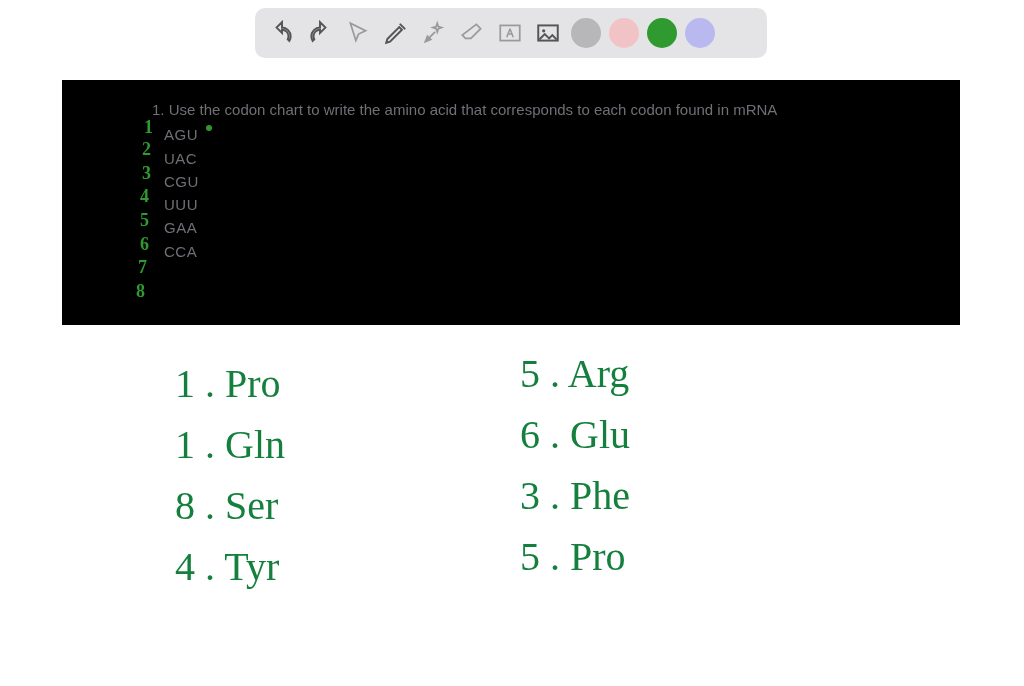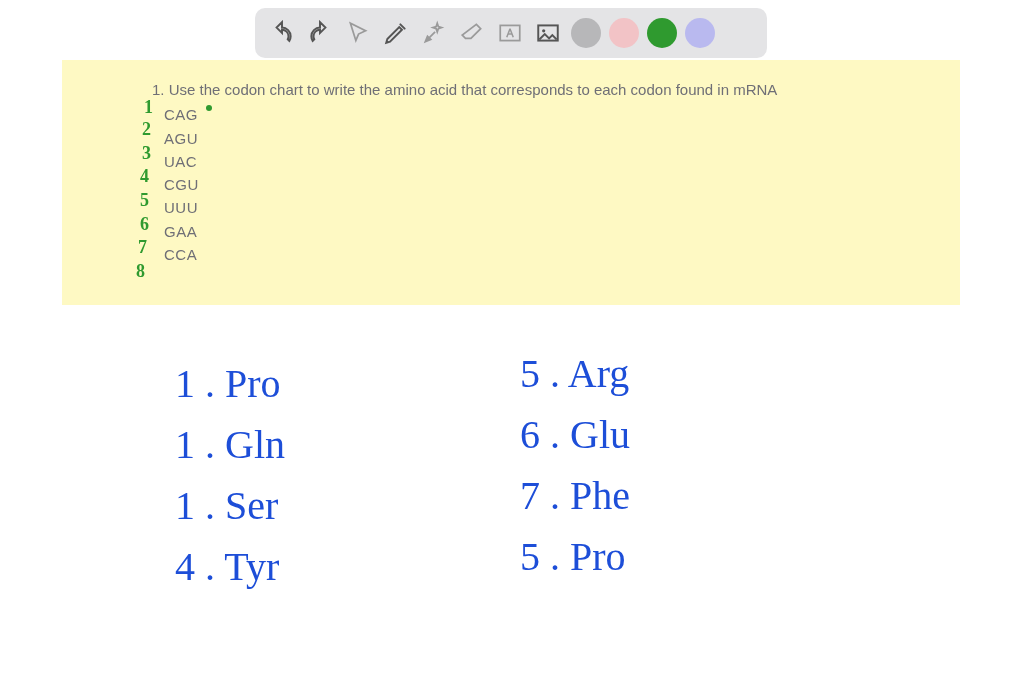--- a/index.html
+++ b/index.html
@@ -35,25 +35,25 @@
   }
   .tool svg { width: 26px; height: 26px; }
   .swatch {
     width: 30px;
     height: 30px;
     border-radius: 50%;
     cursor: pointer;
   }
   .worksheet {
     position: absolute;
-    top: 60px;
+    top: 80px;
     left: 62px;
     width: 898px;
     height: 245px;
-    background: #fef9c3;
+    background: #000000;
     padding: 18px 90px 10px 90px;
     color: #6f6f76;
     font-size: 15px;
     line-height: 1.55;
   }
   .question-line { margin-bottom: 2px; }
   .codon-list { padding-left: 12px; }
   .codon { letter-spacing: 0.5px; }
   .annot-num {
     position: absolute;
@@ -68,21 +68,21 @@
     background: #2f9a2f;
     border-radius: 50%;
   }
   .answers {
     position: absolute;
     top: 350px;
     left: 0;
     width: 1024px;
     height: 336px;
     font-family: "Comic Sans MS", "Segoe Script", cursive;
-    color: #1d4ed8;
+    color: #15803d;
     font-size: 40px;
     font-weight: 400;
   }
   .answer-col { position: absolute; display: flex; flex-direction: column; gap: 14px; }
   .col-left { left: 175px; top: 10px; }
   .col-right { left: 520px; top: 0px; justify-content: flex-end; }
   .ans-line { white-space: nowrap; }
   .col-left .ans-line:nth-child(4){ }
 </style>
 </head>
@@ -134,21 +134,20 @@
   </div>
   <div class="swatch" style="background:#b7b7b9"></div>
   <div class="swatch" style="background:#f2c3c6"></div>
   <div class="swatch" style="background:#2f9a2f"></div>
   <div class="swatch" style="background:#b9b9ef"></div>
 </div>
 
 <div class="worksheet">
   <div class="question-line">1. Use the codon chart to write the amino acid that corresponds to each codon found in mRNA</div>
   <div class="codon-list">
-    <div class="codon">CAG</div>
     <div class="codon">AGU</div>
     <div class="codon">UAC</div>
     <div class="codon">CGU</div>
     <div class="codon">UUU</div>
     <div class="codon">GAA</div>
     <div class="codon">CCA</div>
   </div>
   <div class="annot-dot" style="left:144px; top:45px;"></div>
   <div class="annot-num" style="left:82px; top:34px;">1</div>
   <div class="annot-num" style="left:80px; top:56px;">2</div>
@@ -157,22 +156,22 @@
   <div class="annot-num" style="left:78px; top:127px;">5</div>
   <div class="annot-num" style="left:78px; top:151px;">6</div>
   <div class="annot-num" style="left:76px; top:174px;">7</div>
   <div class="annot-num" style="left:74px; top:198px;">8</div>
 </div>
 
 <div class="answers">
   <div class="answer-col col-left">
     <div class="ans-line">1 . Pro</div>
     <div class="ans-line">1 . Gln</div>
-    <div class="ans-line">1 . Ser</div>
+    <div class="ans-line">8 . Ser</div>
     <div class="ans-line">4 . Tyr</div>
   </div>
   <div class="answer-col col-right">
     <div class="ans-line">5 . Arg</div>
     <div class="ans-line">6 . Glu</div>
-    <div class="ans-line">7 . Phe</div>
+    <div class="ans-line">3 . Phe</div>
     <div class="ans-line">5 . Pro</div>
   </div>
 </div>
 
 </body></html>

